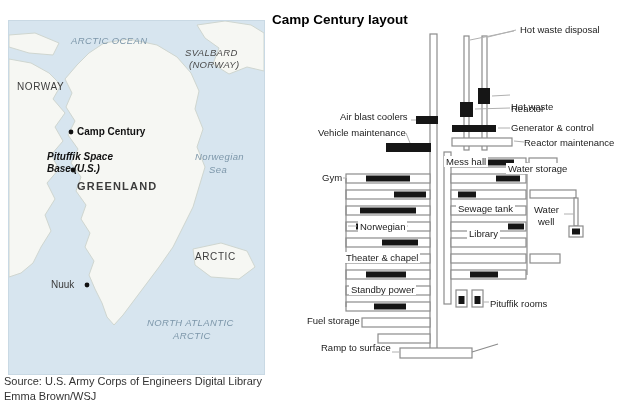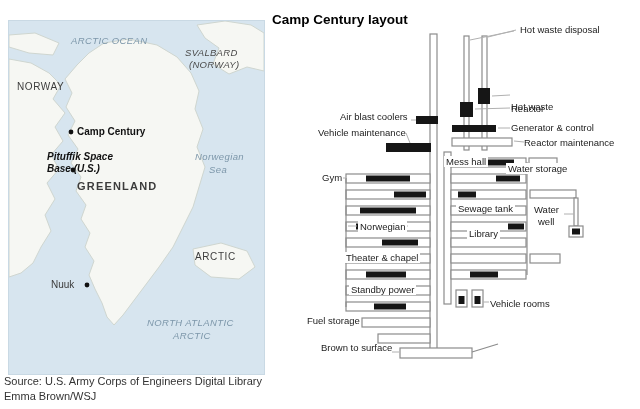--- a/index.html
+++ b/index.html
@@ -170,21 +170,21 @@
     <div class="dlbl bg" style="left:174px; top:156px;">Mess hall</div>
     <div class="dlbl bg" style="left:236px; top:163px;">Water storage</div>
     <div class="dlbl" style="left:52px; top:172px;">Gym</div>
     <div class="dlbl bg" style="left:186px; top:203px;">Sewage tank</div>
     <div class="dlbl" style="left:264px; top:204px;">Water</div>
     <div class="dlbl" style="left:268px; top:216px;">well</div>
     <div class="dlbl bg" style="left:197px; top:228px;">Library</div>
     <div class="dlbl bg" style="left:88px; top:221px;">Norwegian</div>
     <div class="dlbl bg" style="left:74px; top:252px;">Theater &amp; chapel</div>
     <div class="dlbl bg" style="left:79px; top:284px;">Standby power</div>
-    <div class="dlbl" style="left:220px; top:298px;">Vehicle rooms</div>
+    <div class="dlbl" style="left:220px; top:298px;">Pituffik rooms</div>
     <div class="dlbl" style="left:37px; top:315px;">Fuel storage</div>
-    <div class="dlbl" style="left:51px; top:342px;">Brown to surface</div>
+    <div class="dlbl" style="left:51px; top:342px;">Ramp to surface</div>
   </div>
 
   <div class="footer-line" style="top:375px;">Source: U.S. Army Corps of Engineers Digital Library</div>
   <div class="footer-line" style="top:390px;">Emma Brown/WSJ</div>
 
 </div>
 
 </body></html>

